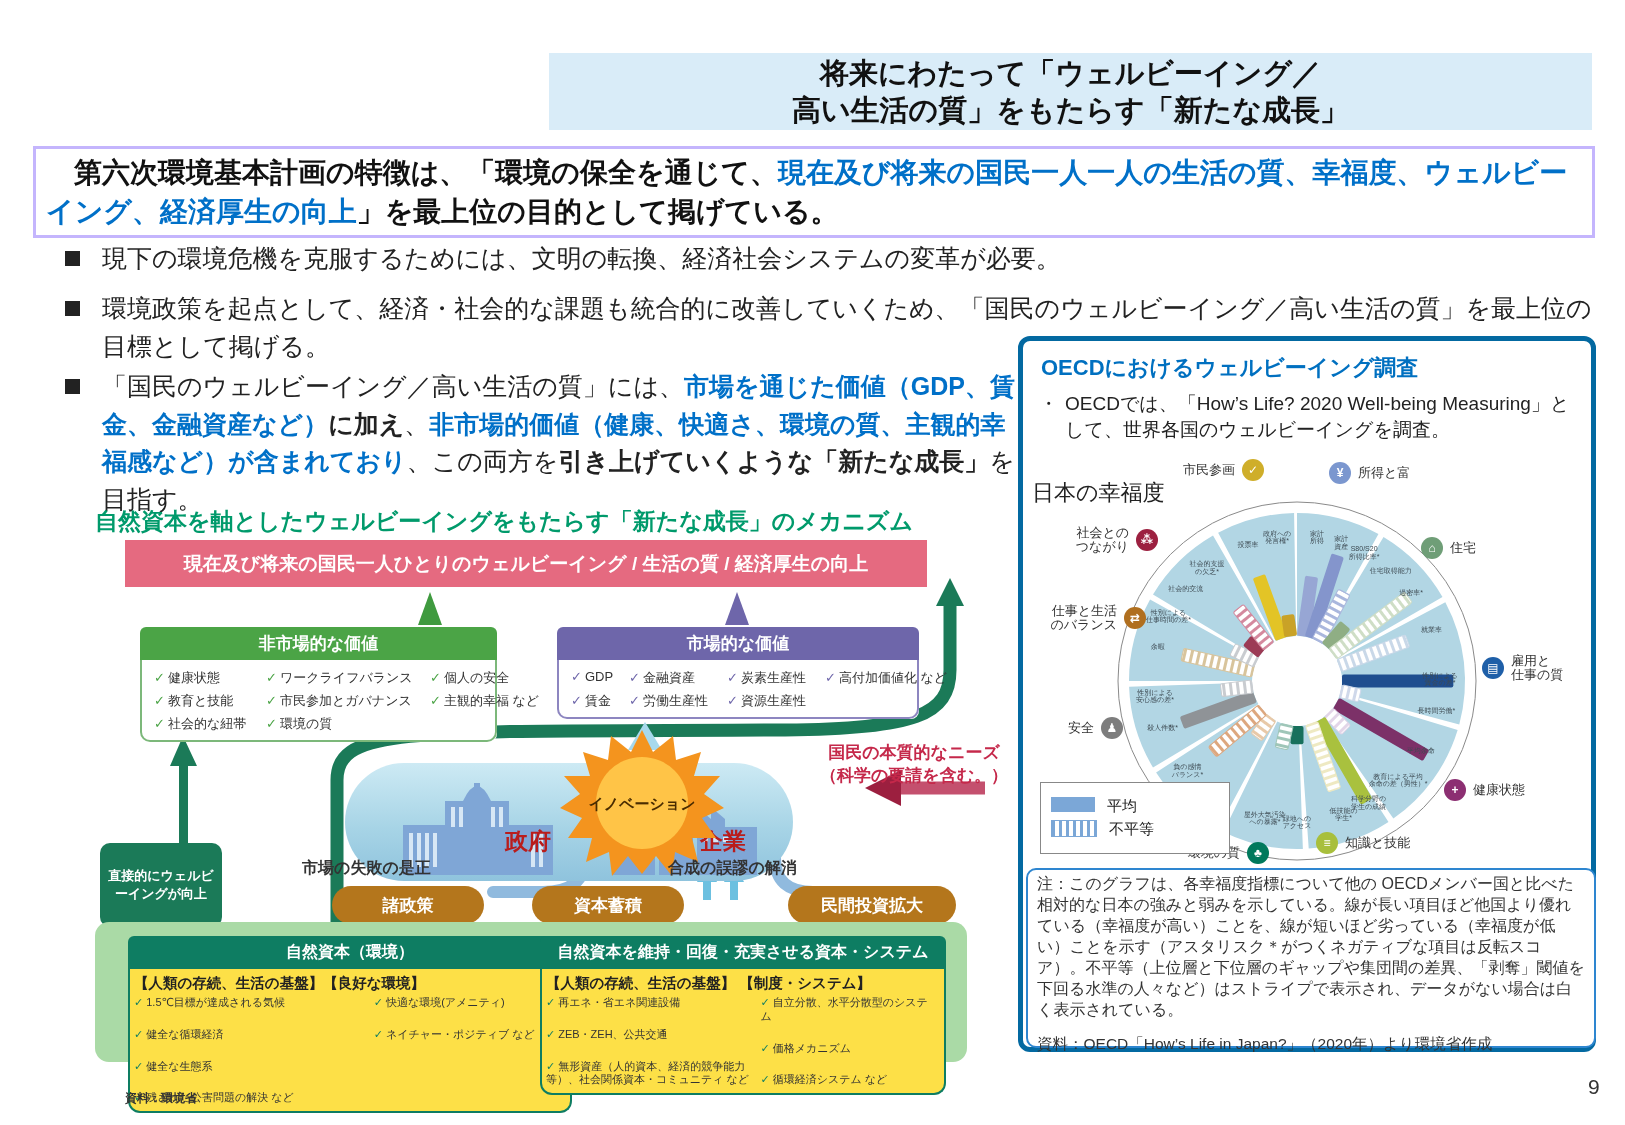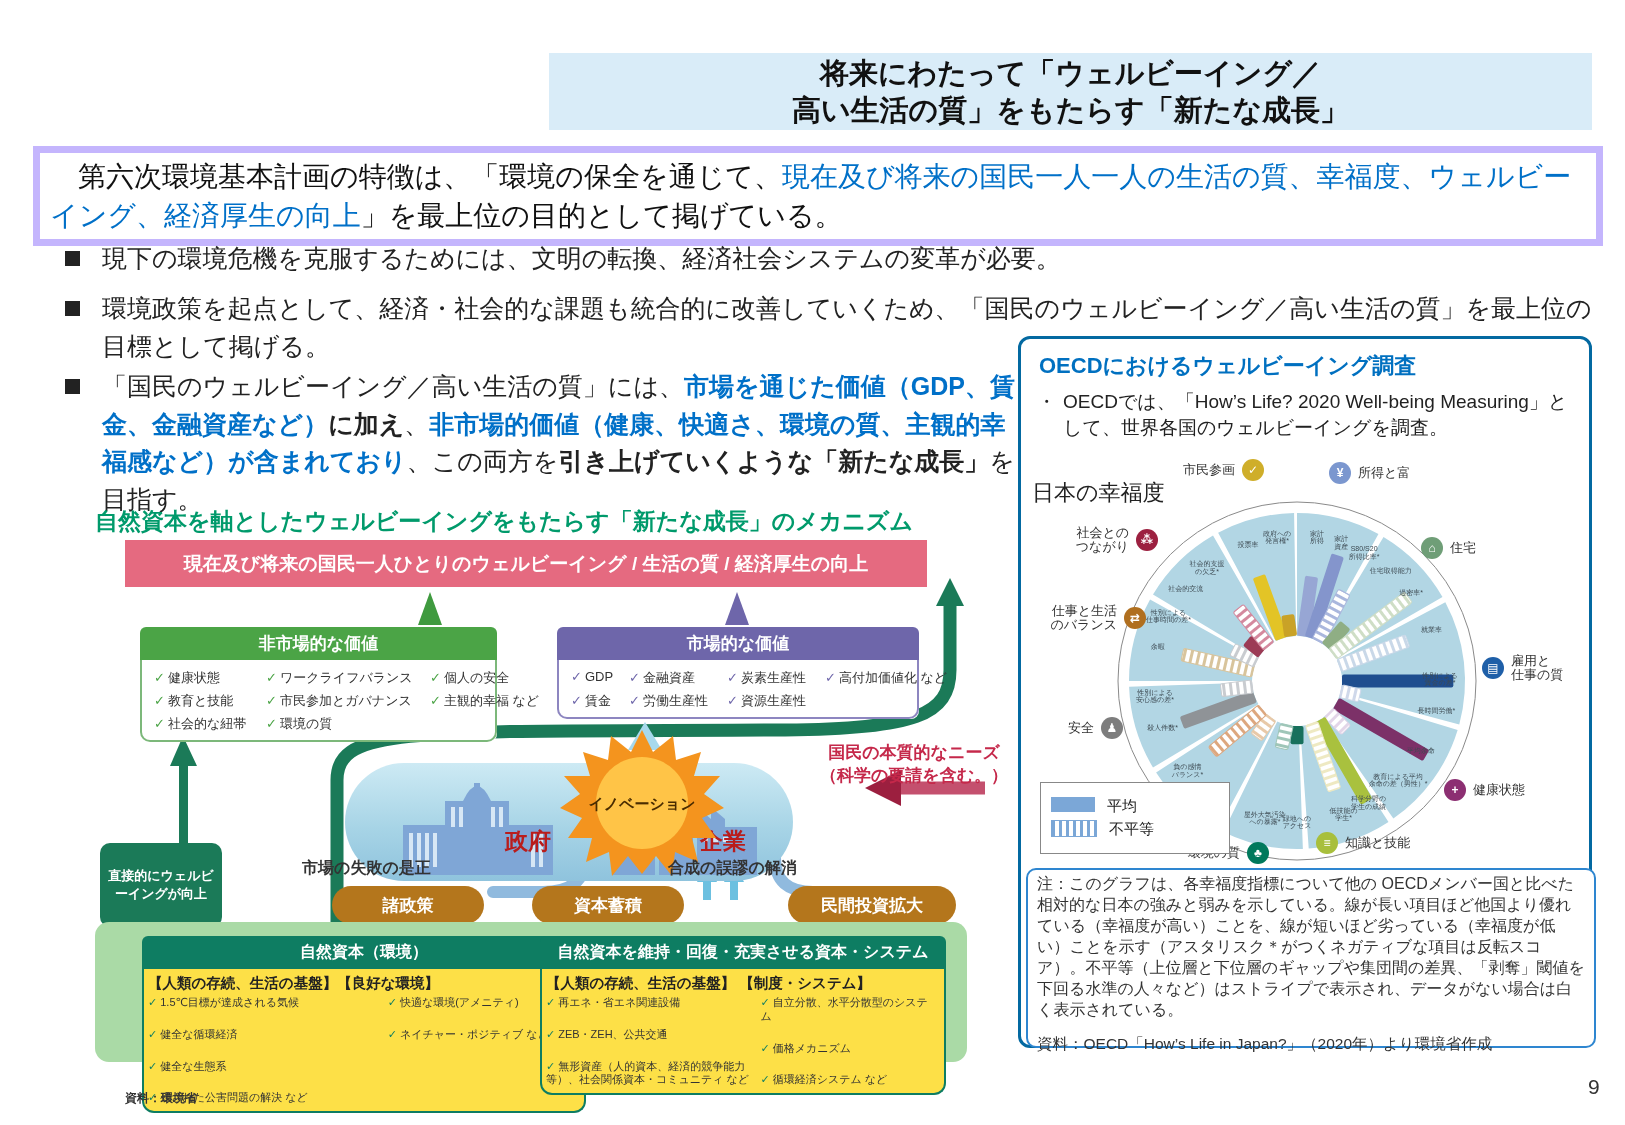--- a/index.html
+++ b/index.html
@@ -5,22 +5,22 @@
   html,body{margin:0;padding:0;background:#e8e8e8;}
   .slide{position:relative;width:1625px;height:1125px;background:#ffffff;overflow:hidden;
          font-family:"Liberation Sans","DejaVu Sans",sans-serif;color:#222;}
   
   .chapter{position:absolute;left:57px;top:53px;width:492px;height:77px;background:#2191c9;
            display:flex;align-items:center;justify-content:center;color:#fff;font-weight:bold;font-size:23px;}
   .titlezone{position:absolute;left:549px;top:53px;width:1043px;height:77px;background:#d9ecf8;
              display:flex;flex-direction:column;align-items:center;justify-content:center;}
   .titlezone div{font-weight:bold;font-size:29px;color:#111;line-height:1.25;}
   
-  .feature{position:absolute;left:33px;top:146px;width:1536px;height:76px;border:7px solid #c4b5fd;
-           padding:5px 10px;font-size:28px;font-weight:normal;line-height:1.38;color:#111;}
+  .feature{position:absolute;left:33px;top:146px;width:1536px;height:76px;border:3px solid #c4b5fd;
+           padding:5px 10px;font-size:28px;font-weight:bold;line-height:1.38;color:#111;}
   .seg-blue{color:#0070c8;}
   
   .bullet{position:absolute;display:flex;font-size:25px;color:#222;line-height:1.5;}
   .bullet .sq{flex:0 0 auto;width:15px;height:15px;background:#222;margin:11px 22px 0 0;}
   .seg-bold{font-weight:bold;}
   .seg-bluebold{color:#0070c8;font-weight:bold;}
   
   .dgtitle{position:absolute;left:95px;top:506px;font-size:23px;font-weight:bold;color:#009a6b;}
   .banner{position:absolute;left:125px;top:540px;width:802px;height:47px;background:#e56a80;
           display:flex;align-items:center;justify-content:center;color:#fff;font-weight:bold;font-size:19px;}
@@ -45,21 +45,21 @@
   .capbox{position:absolute;border-radius:8px;}
   .capbox .hd{height:33px;background:#0e7d62;color:#fff;font-weight:bold;font-size:16px;
               display:flex;align-items:center;justify-content:center;border-radius:6px 6px 0 0;}
   .capbox .bd{background:#fde047;border:2px solid #0e7d62;border-top:none;border-radius:0 0 12px 12px;padding:5px 8px 6px 4px;}
   .capbox .sub{font-size:14.5px;font-weight:bold;color:#222;margin-bottom:3px;}
   .twocol{display:flex;}
   .twocol .c{display:flex;flex-direction:column;row-gap:18px;}
   .capbox .chk{font-size:11px;white-space:normal;line-height:1.25;}
   .dgsource{position:absolute;left:125px;top:1090px;font-size:12px;font-weight:bold;color:#333;}
   
-  .oecd{position:absolute;left:1018px;top:336px;width:568px;height:706px;border:3px solid #0369a1;border-radius:12px;background:#fff;}
+  .oecd{position:absolute;left:1018px;top:336px;width:568px;height:706px;border:5px solid #0369a1;border-radius:12px;background:#fff;}
   .oecd .ttl{margin:12px 0 0 18px;color:#0070c0;font-weight:bold;font-size:22px;}
   .oecd .blt{display:flex;margin:8px 14px 0 16px;font-size:19px;color:#222;line-height:1.35;}
   .oecd .blt .dot{flex:0 0 26px;}
   .chartlabel{position:absolute;left:1032px;top:478px;font-size:22px;color:#222;}
   .legend{position:absolute;left:1040px;top:782px;width:168px;border:1.5px solid #888;background:#fff;padding:10px 10px;}
   .legend .row{display:flex;margin:4px 0;}
   .legend .sw{width:44px;height:15px;margin-right:12px;}
   .sw-solid{background:#7ba7d7;}
   .sw-striped{border:1px solid #7ba7d7;background:repeating-linear-gradient(90deg,#7ba7d7 0,#7ba7d7 3px,#fff 3px,#fff 7px);}
   .legend .lbl{font-size:15px;color:#222;}
@@ -222,21 +222,21 @@
 
   <div class="sublabel" style="left:302px;top:858px;">市場の失敗の是正</div>
   <div class="sublabel" style="left:668px;top:858px;">合成の誤謬の解消</div>
 
   <div class="pill" style="left:332px;width:152px;">諸政策</div>
   <div class="pill" style="left:532px;width:152px;">資本蓄積</div>
   <div class="pill" style="left:788px;width:168px;">民間投資拡大</div>
 
   <div class="greenzone"></div>
 
-  <div class="capbox" style="left:142px;top:936px;width:444px;">
+  <div class="capbox" style="left:128px;top:936px;width:444px;">
     <div class="hd">自然資本（環境）</div>
     <div class="bd">
       <div class="sub">【人類の存続、生活の基盤】【良好な環境】</div>
       <div class="twocol">
         <div class="c" style="width:56%;">
             <div class="chk"><span class="mark" style="color: rgb(14, 125, 98);">✓</span><span>1.5℃目標が達成される気候</span></div>
             <div class="chk"><span class="mark" style="color: rgb(14, 125, 98);">✓</span><span>健全な循環経済</span></div>
             <div class="chk"><span class="mark" style="color: rgb(14, 125, 98);">✓</span><span>健全な生態系</span></div>
             <div class="chk"><span class="mark" style="color: rgb(14, 125, 98);">✓</span><span>残された公害問題の解決 など</span></div>
           </div>

